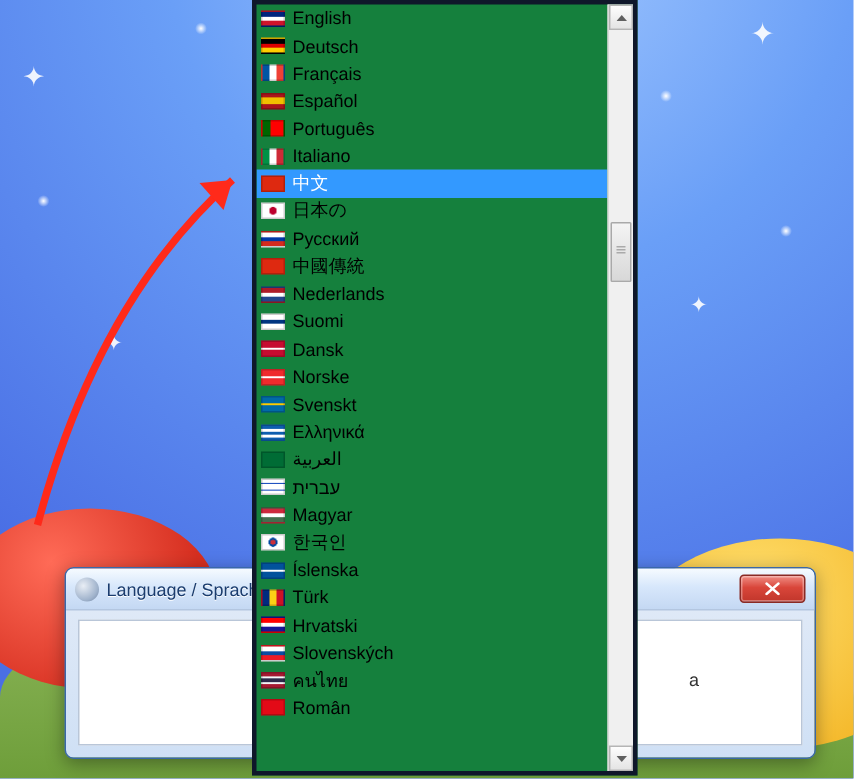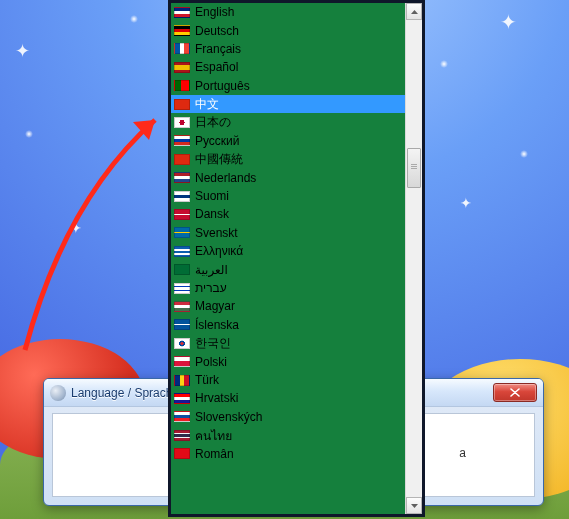--- a/index.html
+++ b/index.html
@@ -159,20 +159,24 @@
         <span>Français</span>
       </div>
       <div class="item">
         <span class="flag" style="background: linear-gradient(rgb(170, 21, 27) 25%, rgb(241, 191, 0) 25%, rgb(241, 191, 0) 75%, rgb(170, 21, 27) 75%);"></span>
         <span>Español</span>
       </div>
       <div class="item">
         <span class="flag" style="background: linear-gradient(90deg, rgb(0, 102, 0) 40%, rgb(255, 0, 0) 40%);"></span>
         <span>Português</span>
       </div>
+      <div class="item">
+        <span class="flag" style="background: linear-gradient(90deg, rgb(0, 146, 70) 33%, rgb(255, 255, 255) 33%, rgb(255, 255, 255) 66%, rgb(206, 43, 55) 66%);"></span>
+        <span>Italiano</span>
+      </div>
       <div class="item selected">
         <span class="flag" style="background: rgb(222, 41, 16);"></span>
         <span>中文</span>
       </div>
       <div class="item">
         <span class="flag" style="background: radial-gradient(circle, rgb(188, 0, 45) 30%, rgb(255, 255, 255) 32%);"></span>
         <span>日本の</span>
       </div>
       <div class="item">
         <span class="flag" style="background: linear-gradient(rgb(255, 255, 255) 33%, rgb(0, 57, 166) 33%, rgb(0, 57, 166) 66%, rgb(213, 43, 30) 66%);"></span>
@@ -188,50 +192,50 @@
       </div>
       <div class="item">
         <span class="flag" style="background: linear-gradient(rgb(255, 255, 255) 38%, rgb(0, 53, 128) 38%, rgb(0, 53, 128) 62%, rgb(255, 255, 255) 62%);"></span>
         <span>Suomi</span>
       </div>
       <div class="item">
         <span class="flag" style="background: linear-gradient(rgb(198, 12, 48) 40%, rgb(255, 255, 255) 40%, rgb(255, 255, 255) 60%, rgb(198, 12, 48) 60%);"></span>
         <span>Dansk</span>
       </div>
       <div class="item">
+        <span class="flag" style="background: linear-gradient(rgb(239, 43, 45) 40%, rgb(255, 255, 255) 40%, rgb(255, 255, 255) 60%, rgb(239, 43, 45) 60%);"></span>
+        <span>Norske</span>
+      </div>
+      <div class="item">
         <span class="flag" style="background: linear-gradient(rgb(0, 106, 167) 40%, rgb(254, 204, 0) 40%, rgb(254, 204, 0) 60%, rgb(0, 106, 167) 60%);"></span>
         <span>Svenskt</span>
       </div>
       <div class="item">
         <span class="flag" style="background: repeating-linear-gradient(rgb(13, 94, 175) 0px, rgb(13, 94, 175) 2px, rgb(255, 255, 255) 2px, rgb(255, 255, 255) 4px);"></span>
         <span>Ελληνικά</span>
       </div>
       <div class="item">
         <span class="flag" style="background: rgb(0, 108, 53);"></span>
         <span>العربية</span>
       </div>
       <div class="item">
         <span class="flag" style="background: linear-gradient(rgb(255, 255, 255) 20%, rgb(0, 56, 184) 20%, rgb(0, 56, 184) 30%, rgb(255, 255, 255) 30%, rgb(255, 255, 255) 70%, rgb(0, 56, 184) 70%, rgb(0, 56, 184) 80%, rgb(255, 255, 255) 80%);"></span>
         <span>עברית</span>
       </div>
       <div class="item">
         <span class="flag" style="background: linear-gradient(rgb(205, 42, 62) 33%, rgb(255, 255, 255) 33%, rgb(255, 255, 255) 66%, rgb(67, 111, 77) 66%);"></span>
         <span>Magyar</span>
       </div>
       <div class="item">
+        <span class="flag" style="background: radial-gradient(circle, rgb(205, 46, 58) 20%, rgb(0, 71, 160) 20%, rgb(0, 71, 160) 35%, rgb(255, 255, 255) 37%);"></span>
+        <span>한국인</span>
+      </div>
+      <div class="item">
         <span class="flag" style="background: linear-gradient(rgb(2, 82, 156) 40%, rgb(255, 255, 255) 40%, rgb(255, 255, 255) 60%, rgb(2, 82, 156) 60%);"></span>
         <span>Íslenska</span>
-      </div>
-      <div class="item">
-        <span class="flag" style="background: radial-gradient(circle, rgb(205, 46, 58) 20%, rgb(0, 71, 160) 20%, rgb(0, 71, 160) 35%, rgb(255, 255, 255) 37%);"></span>
-        <span>한국인</span>
-      </div>
-      <div class="item">
-        <span class="flag" style="background: linear-gradient(rgb(255, 255, 255) 50%, rgb(220, 20, 60) 50%);"></span>
-        <span>Polski</span>
       </div>
       <div class="item">
         <span class="flag" style="background: linear-gradient(90deg, rgb(0, 43, 127) 33%, rgb(252, 209, 22) 33%, rgb(252, 209, 22) 66%, rgb(206, 17, 38) 66%);"></span>
         <span>Türk</span>
       </div>
       <div class="item">
         <span class="flag" style="background: linear-gradient(rgb(255, 0, 0) 33%, rgb(255, 255, 255) 33%, rgb(255, 255, 255) 66%, rgb(23, 23, 150) 66%);"></span>
         <span>Hrvatski</span>
       </div>
       <div class="item">

